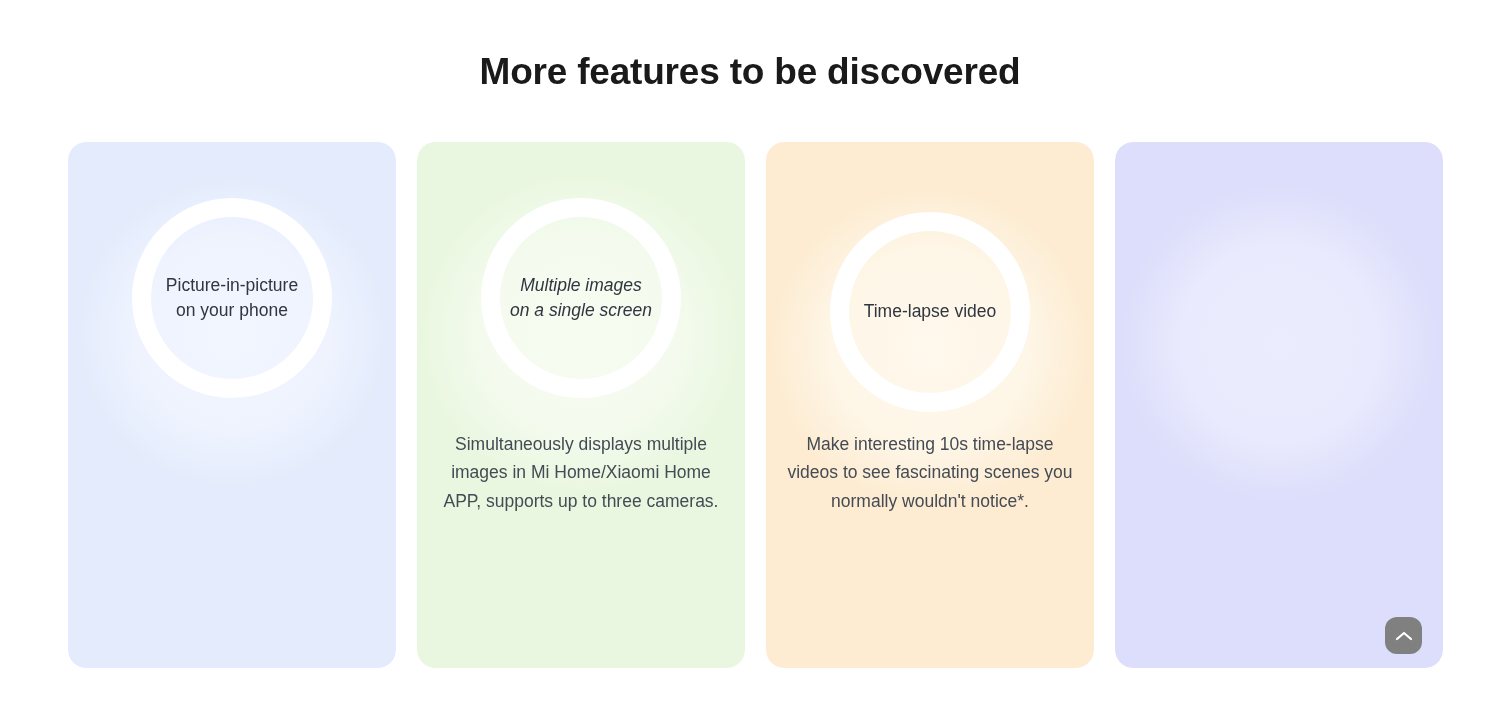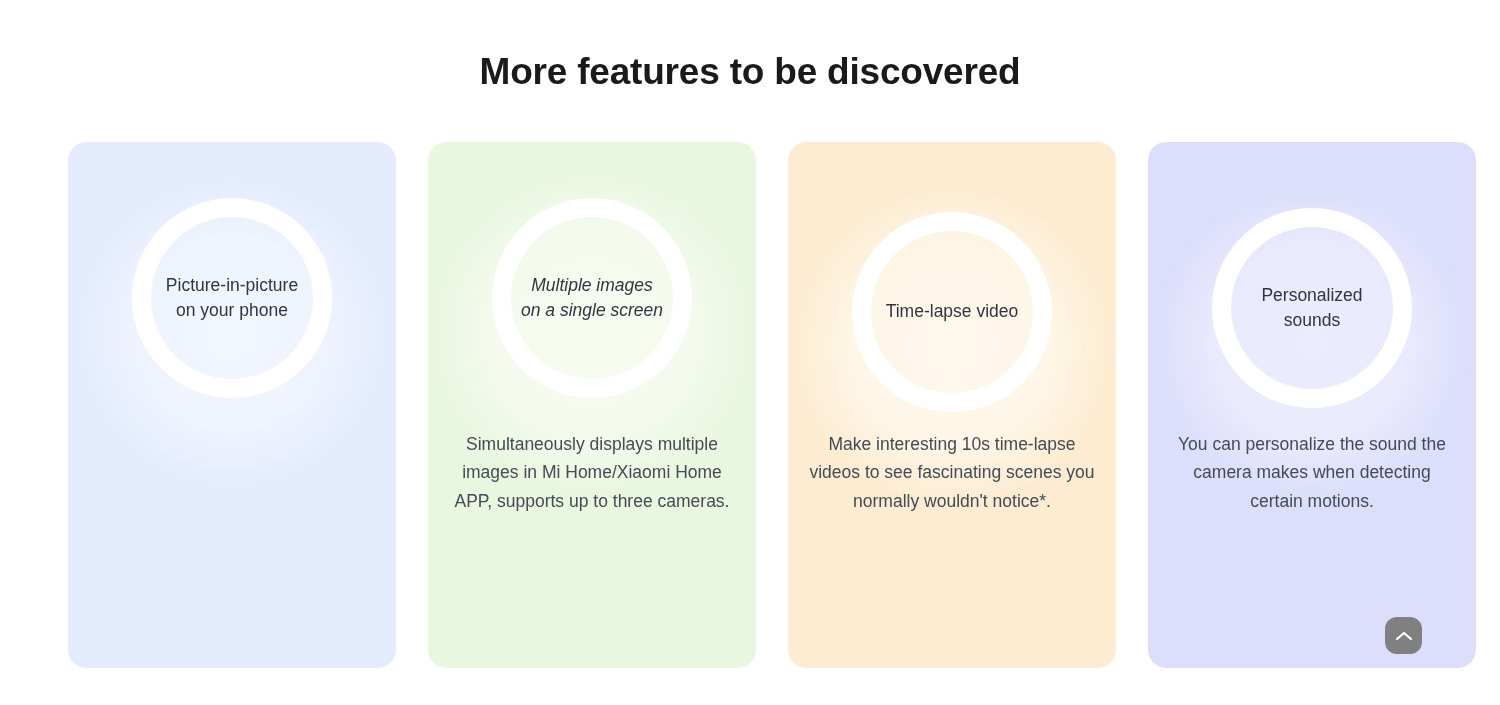--- a/index.html
+++ b/index.html
@@ -34,21 +34,21 @@
   }
 
   
   .cards {
     position: absolute;
     top: 142px;
     left: 68px;
     width: 1364px;
     height: 526px;
     display: flex;
-    gap: 32px;
+    gap: 21px;
   }
 
   .card {
     position: relative;
     width: 328px;
     height: 526px;
     border-radius: 18px;
     overflow: hidden;
     flex: 0 0 328px;
   }
@@ -196,26 +196,20 @@
       <div class="ring-wrap">
         <div class="ring"></div>
         <div class="ring-label" style="white-space:pre-line;">Time-lapse video</div>
       </div>
       <p class="card-body">Make interesting 10s time-lapse videos to see fascinating scenes you normally wouldn't notice*.</p>
     </div>
 
     <div class="card card-4">
       <div class="tint" style="background:#dcdefb;"></div>
       <div class="glow" style="background:radial-gradient(circle, #ebecfd 0%, #e9eafd 42%, rgba(220,222,251,0) 68%);"></div>
-      <div class="ring-wrap">
-        <div class="ring"></div>
-        <div class="ring-label" style="white-space:pre-line;">Personalized
-sounds</div>
-      </div>
-      <p class="card-body">You can personalize the sound the camera makes when detecting certain motions.</p>
     </div>
 
   </div>
 
 
   <button class="scroll-top" title="Back to top">
     <span>
       <svg width="18" height="12" viewBox="0 0 18 12" aria-hidden="true">
         <path d="M2 9 L9 3 L16 9" fill="none" stroke="#ffffff" stroke-width="2.2" stroke-linecap="round" stroke-linejoin="round"></path>
       </svg>

